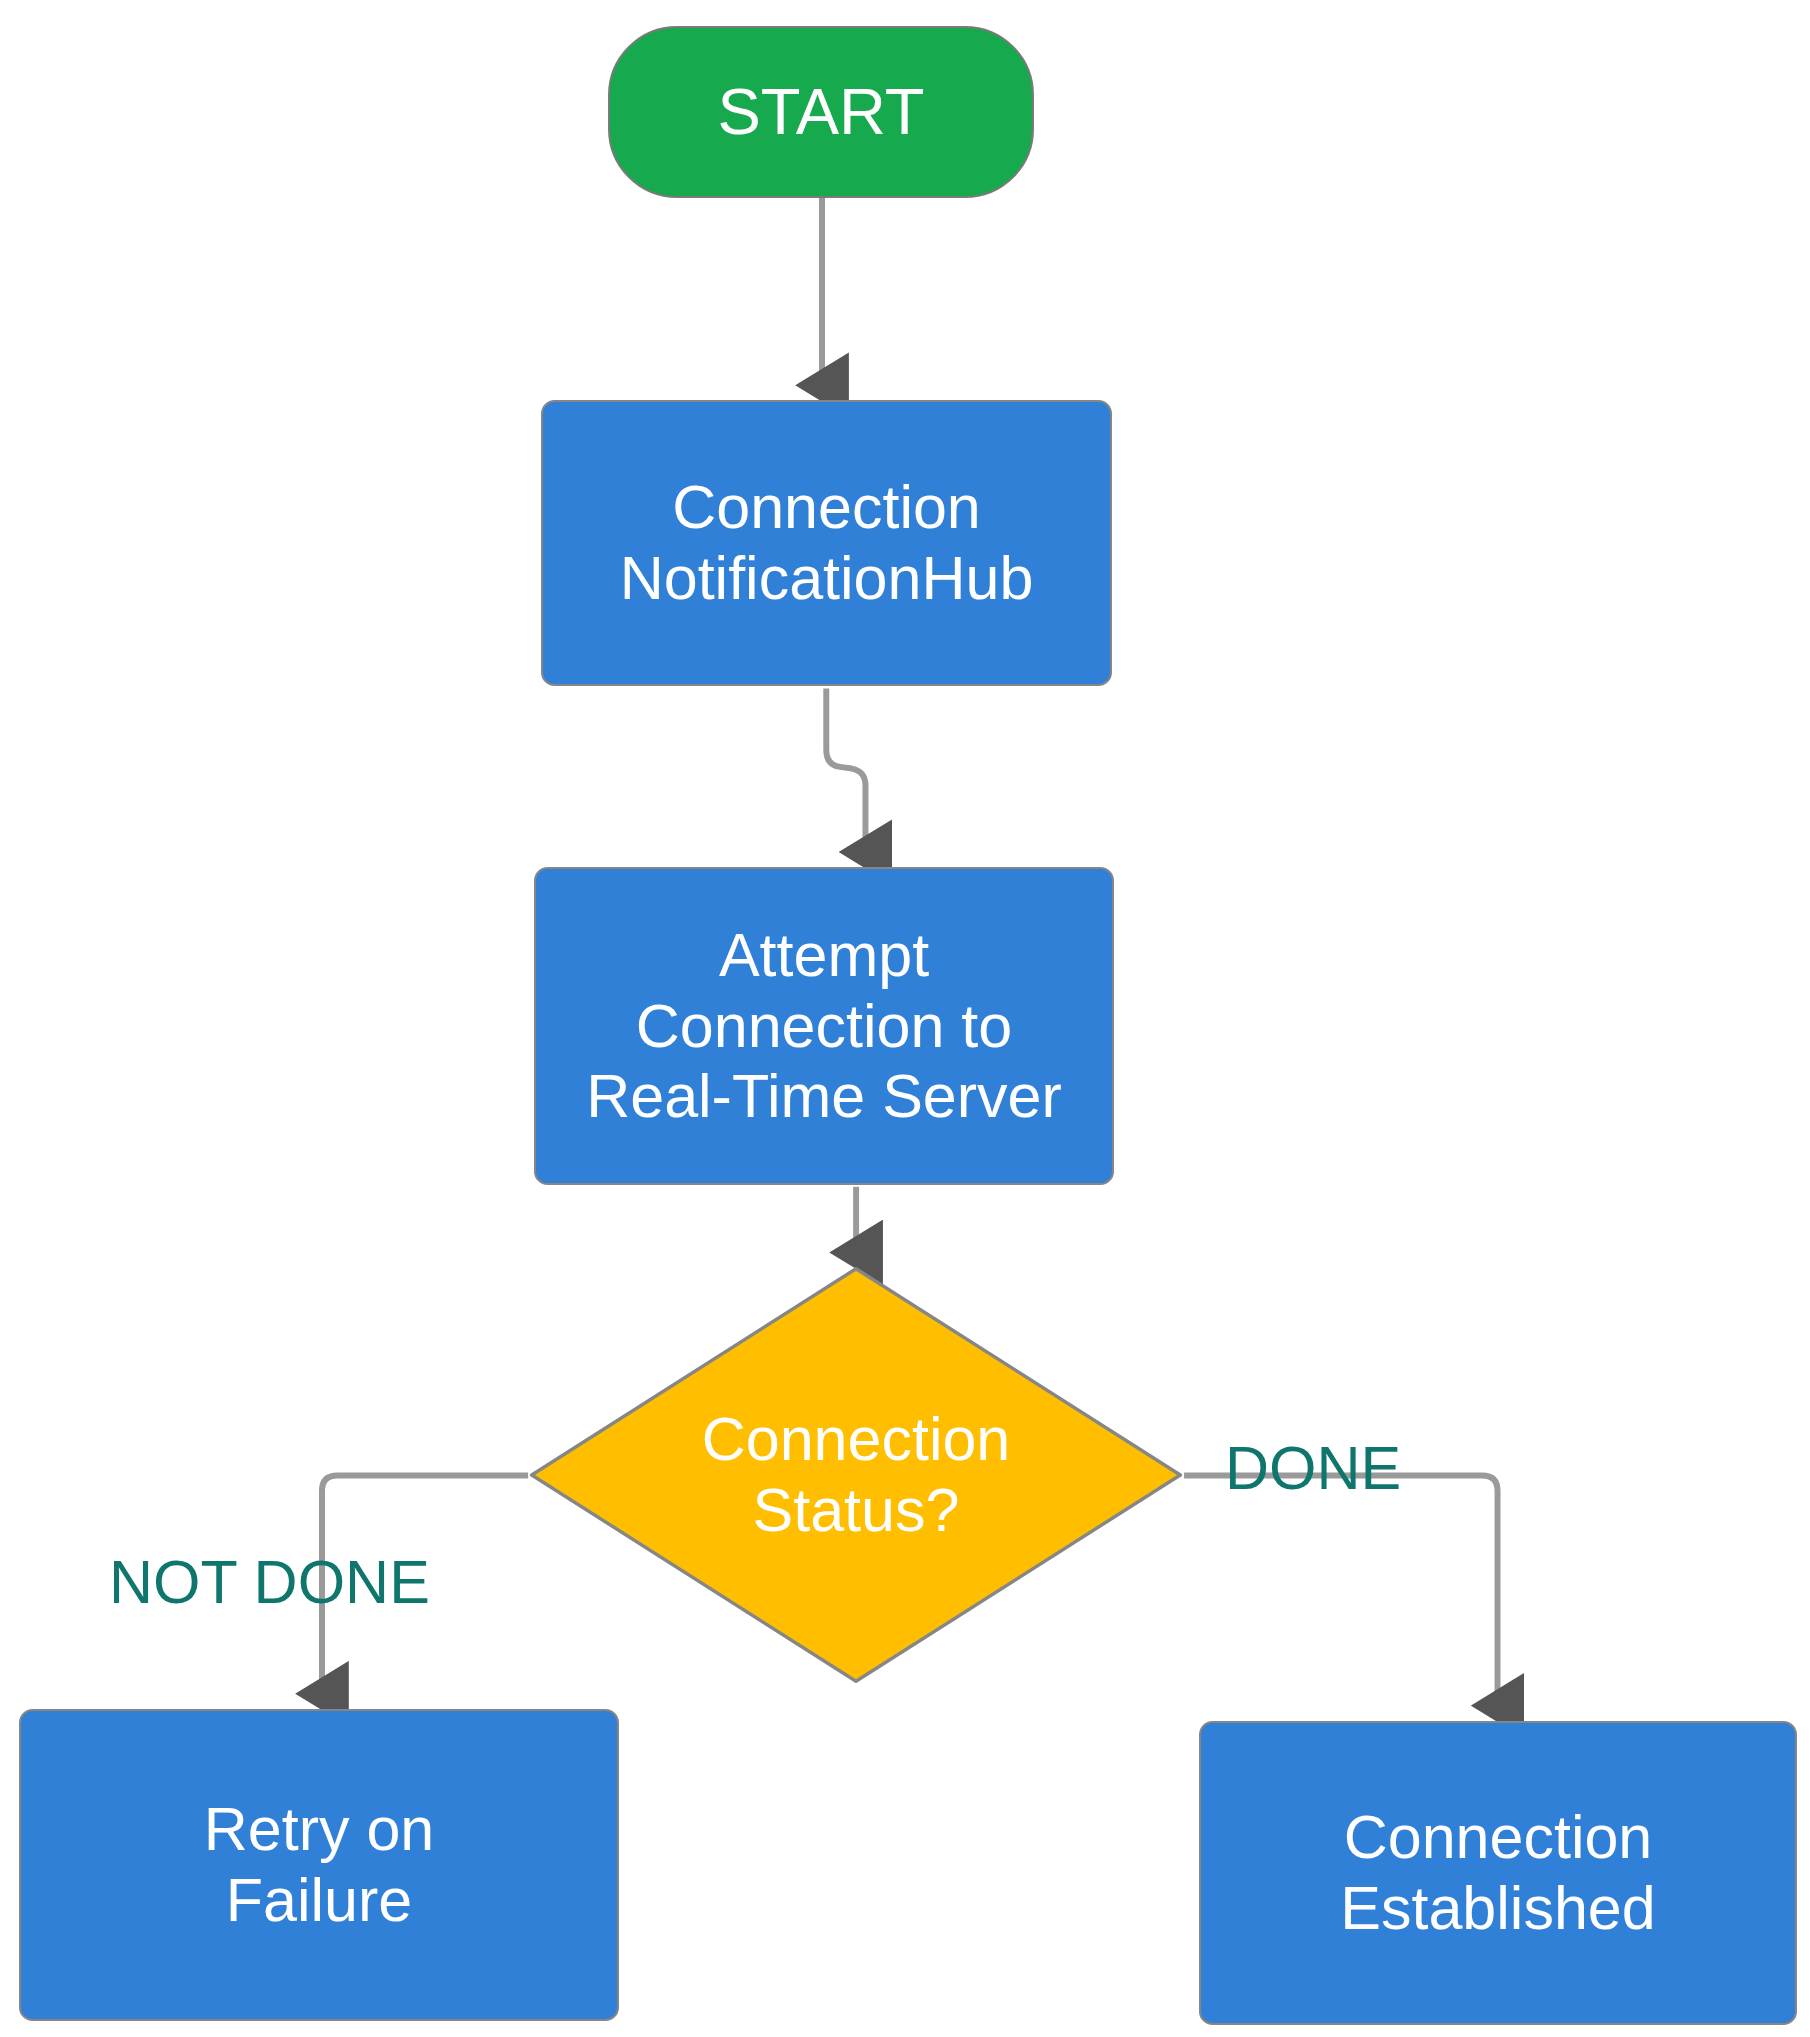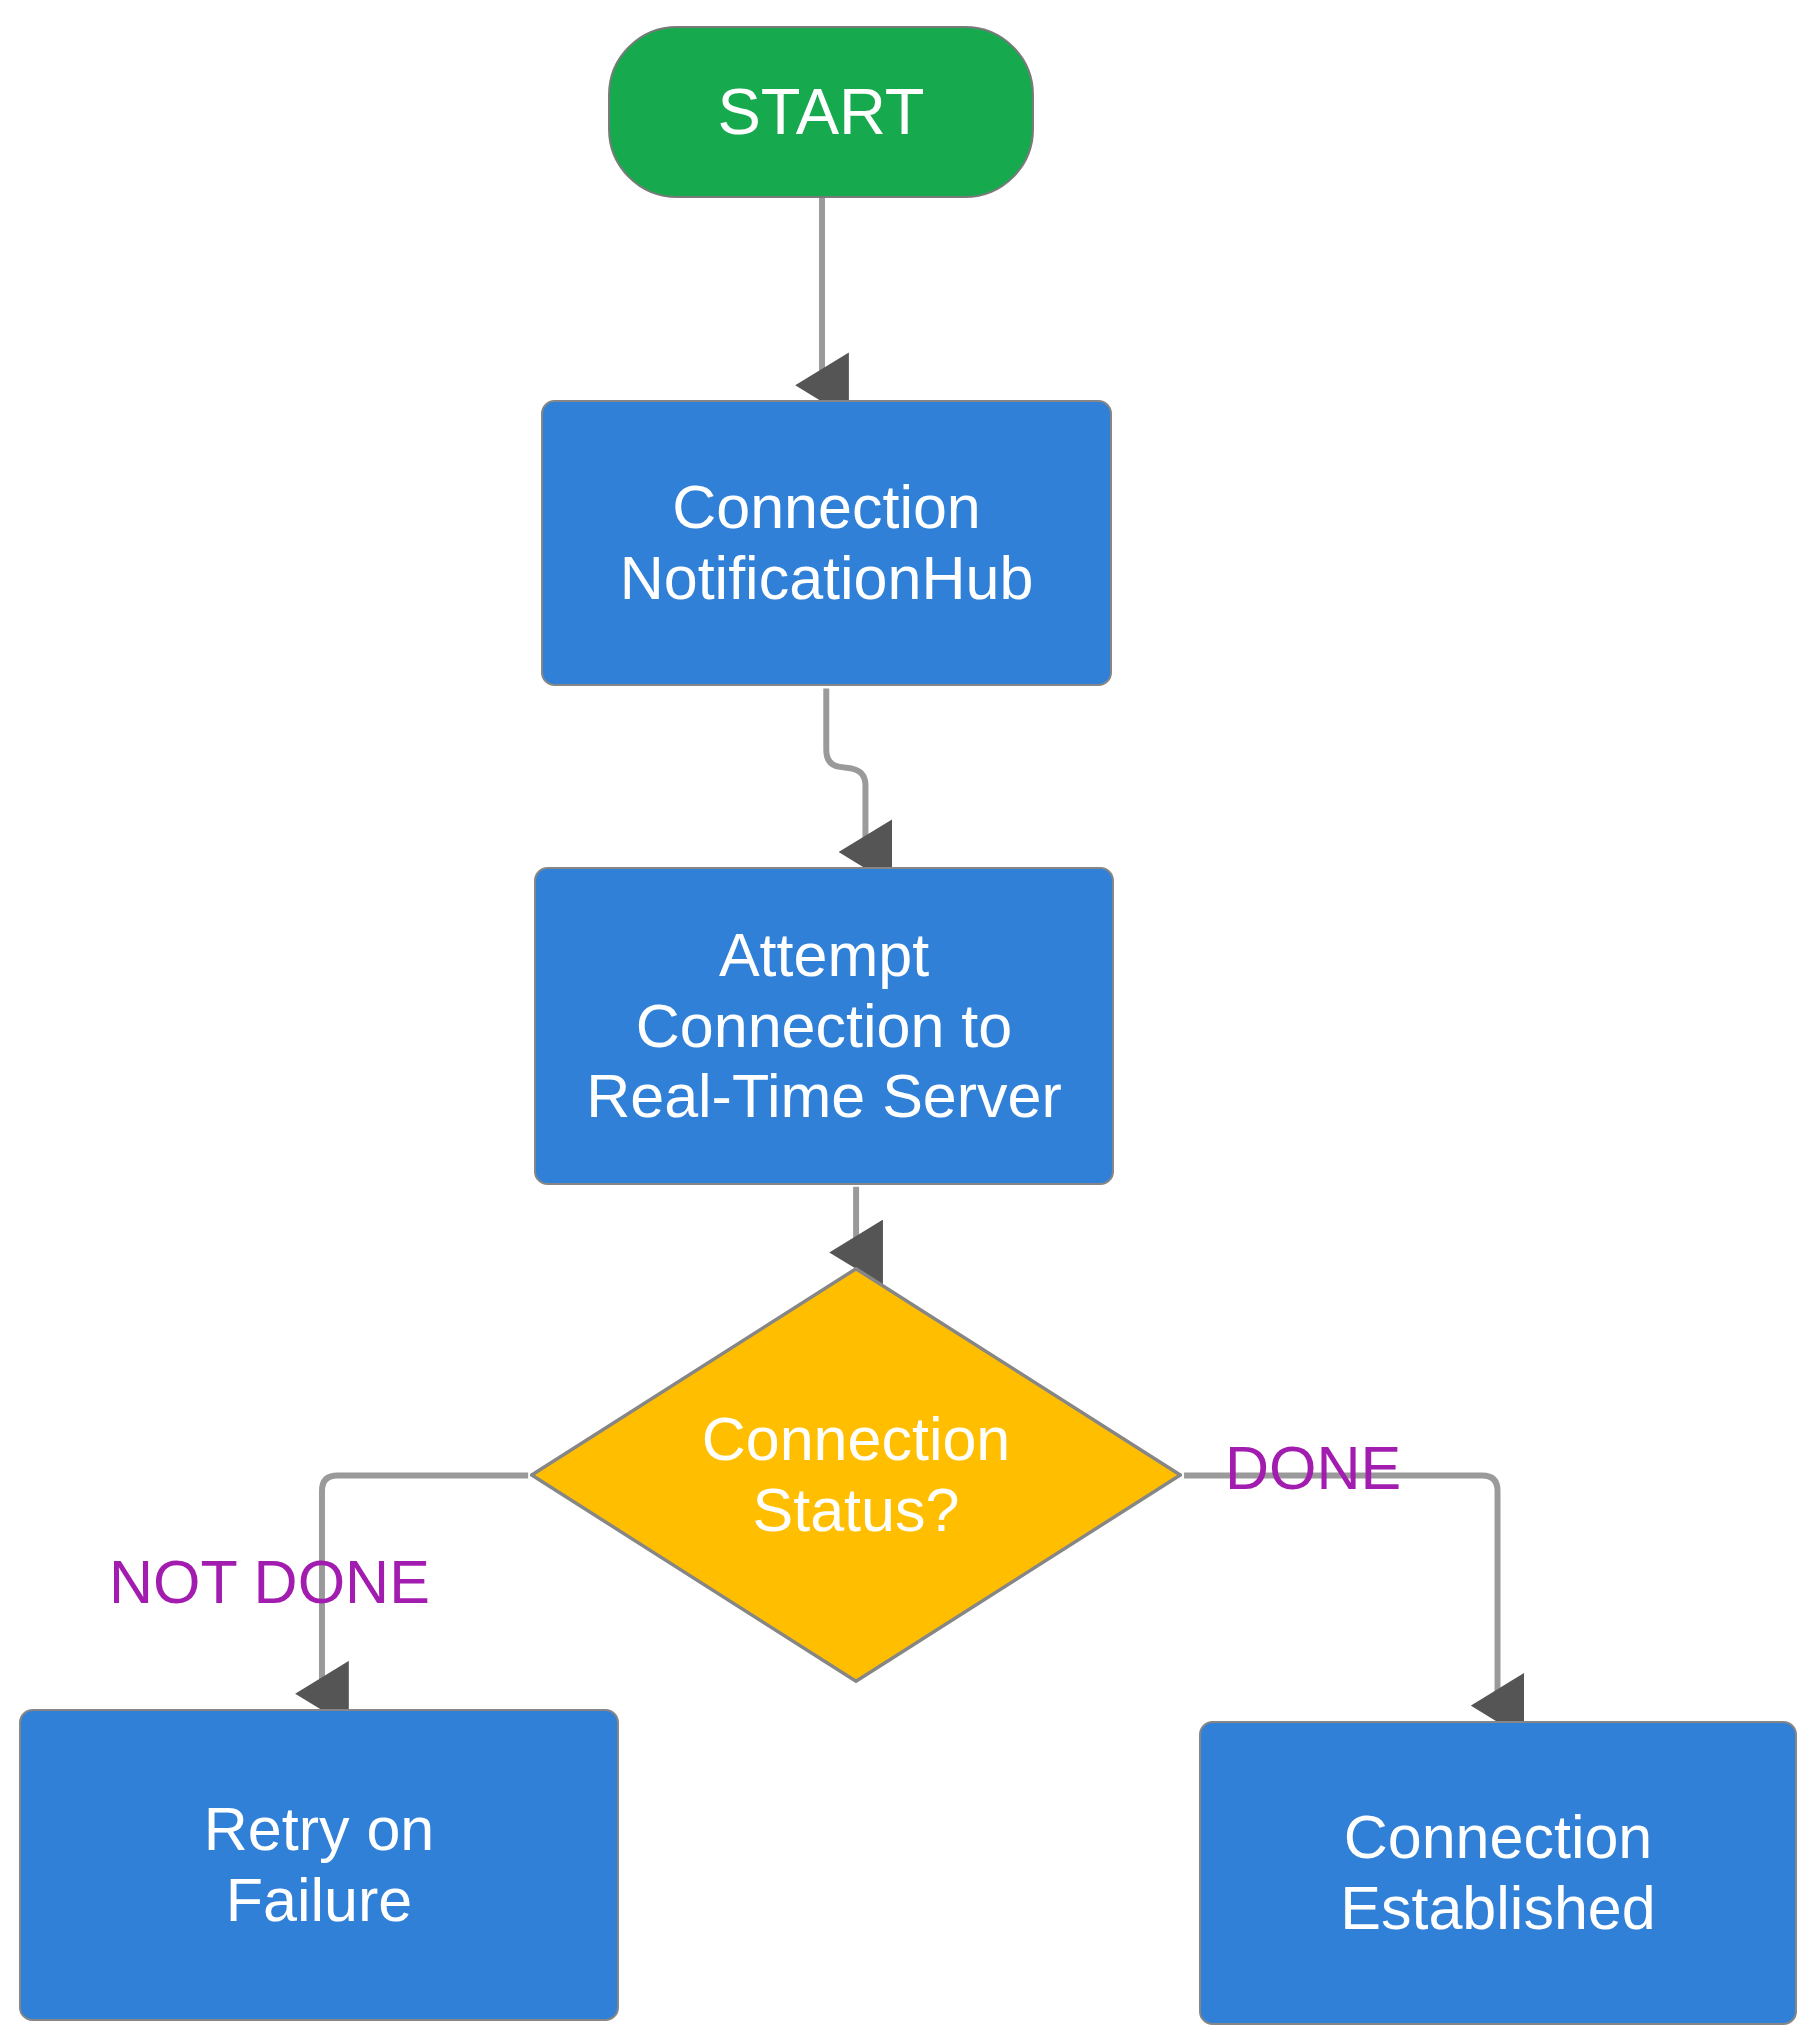--- a/index.html
+++ b/index.html
@@ -93,21 +93,21 @@
     width: 100%;
     height: 100%;
   }
   .decision-label {
     position: relative;
     z-index: 2;
     width: 70%;
   }
   .edge-label {
     position: absolute;
-    color: #a21caf;
+    color: #0f766e;
     font-size: 61px;
     white-space: nowrap;
     line-height: 1;
   }
   .label-not-done {
     left: 109px;
     top: 1552px;
   }
   .label-done {
     left: 1225px;

